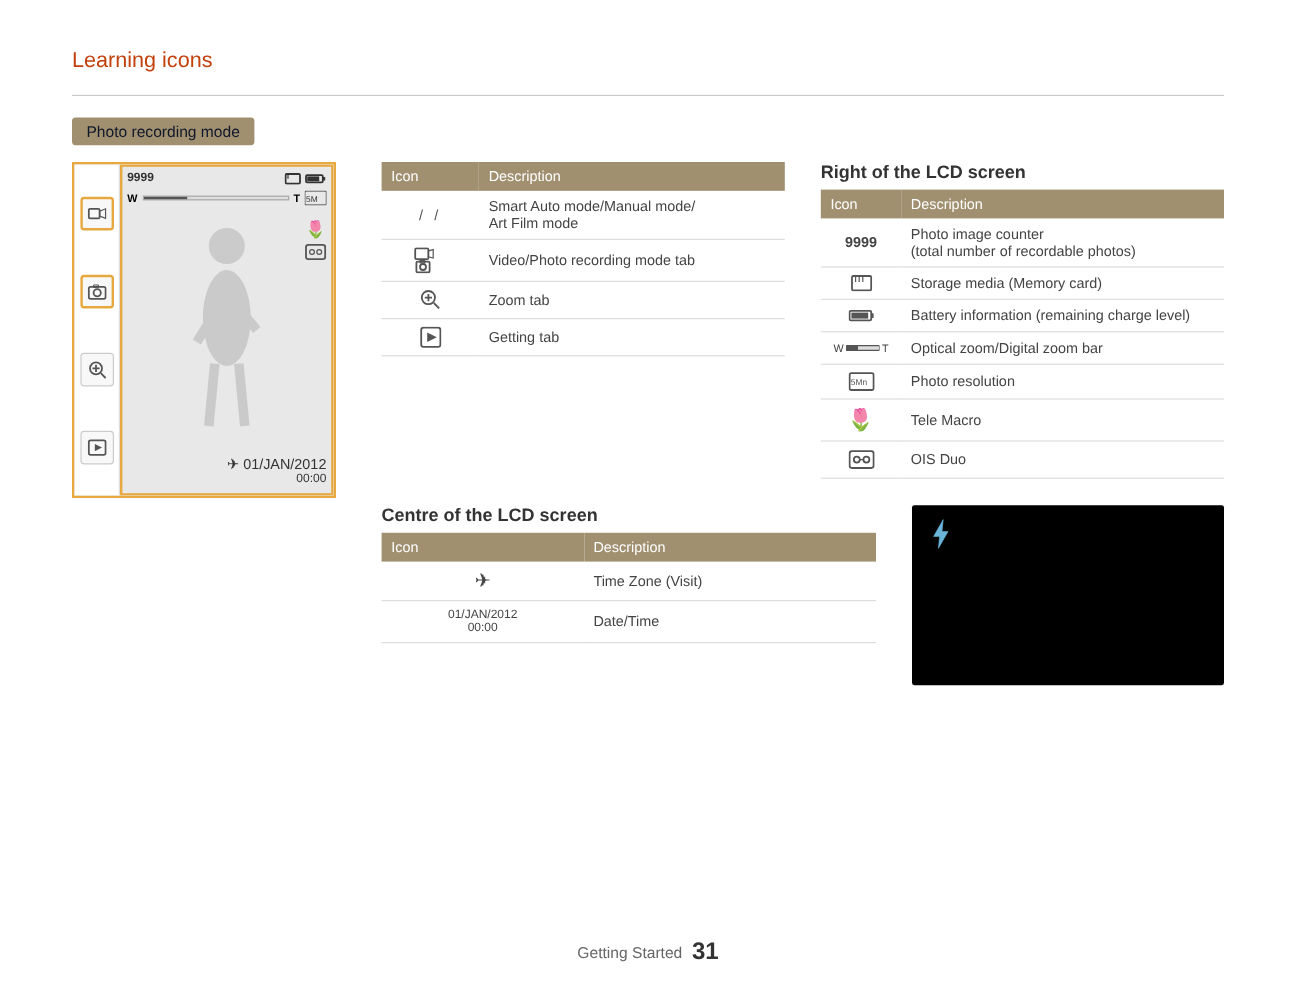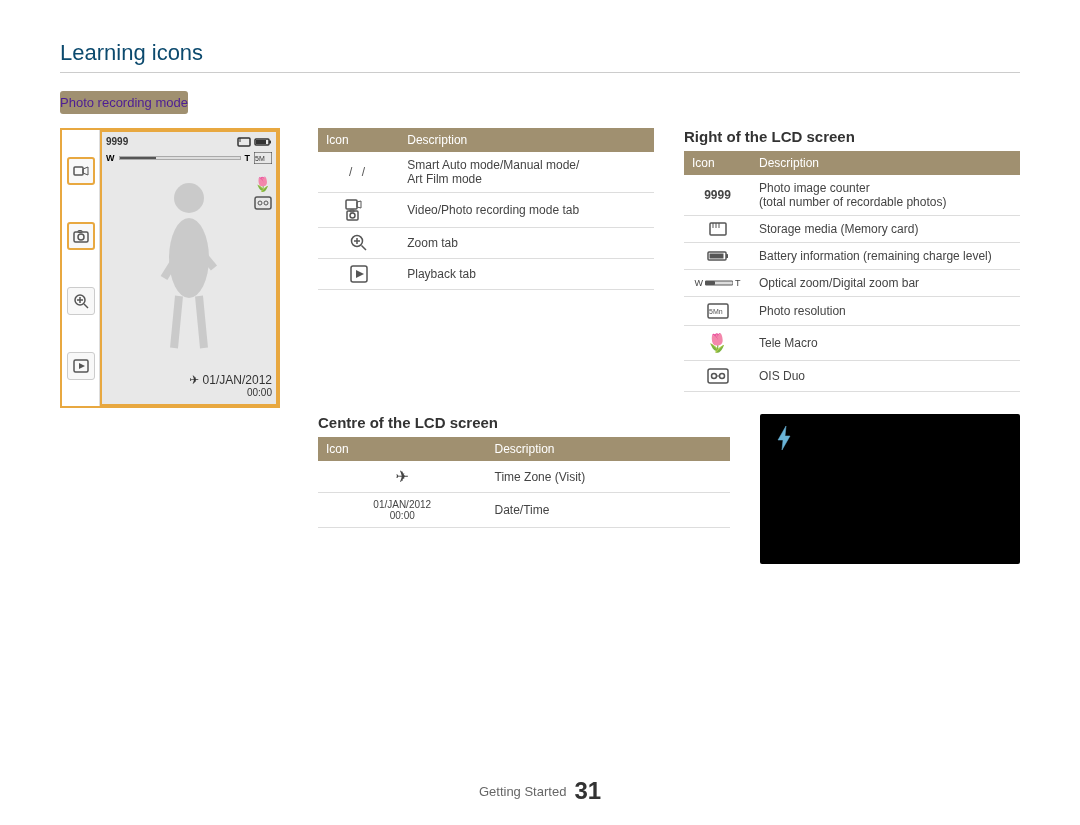--- a/index.html
+++ b/index.html
@@ -8,35 +8,35 @@
       background: #fff;
       width: 1080px;
       height: 825px;
       overflow: hidden;
       position: relative;
     }
     .page {
       padding: 40px 60px 30px 60px;
     }
     .page-title {
-      font-size: 22px;
+      font-size: 18px;
       font-weight: normal;
-      color: #0c4a6e;
-      margin-bottom: 6px;
+      color: #c2410c;
+      margin-bottom: 18px;
     }
     .title-divider {
       border: none;
       border-top: 1px solid #ccc;
       margin-bottom: 18px;
     }
     .section-badge {
       display: inline-block;
       background: #a09070;
-      color: #4c1d95;
-      padding: 4px 0;
+      color: #0f172a;
+      padding: 4px 12px;
       font-size: 13px;
       border-radius: 3px;
       margin-bottom: 14px;
     }
     .main-content {
       display: flex;
       gap: 38px;
     }
     
     .camera-preview {
@@ -204,21 +204,21 @@
       right: 0;
       text-align: center;
       font-size: 13px;
       color: #666;
       display: flex;
       align-items: center;
       justify-content: center;
       gap: 8px;
     }
     .page-num {
-      font-size: 24px;
+      font-size: 20px;
       font-weight: bold;
       color: #333;
     }
     .slash-icon { font-size: 12px; color: #555; letter-spacing: 3px; }
   </style>
 </head>
 <body>
 
 <div class="page">
   <h1 class="page-title">Learning icons</h1>
@@ -357,21 +357,21 @@
               </tr>
               <tr>
                 <td>
                   <div class="icon-cell">
                     <svg width="18" height="18" viewBox="0 0 18 18">
                       <rect x="1" y="1" width="16" height="16" rx="2" stroke="#555" stroke-width="1.5" fill="none"></rect>
                       <polygon points="6,5 14,9 6,13" fill="#555"></polygon>
                     </svg>
                   </div>
                 </td>
-                <td>Playback tab</td>
+                <td>Getting tab</td>
               </tr>
             </tbody>
           </table>
         </div>
 
         <div class="table-block">
           <div class="table-title">Right of the LCD screen</div>
           <table>
             <thead>
               <tr>

